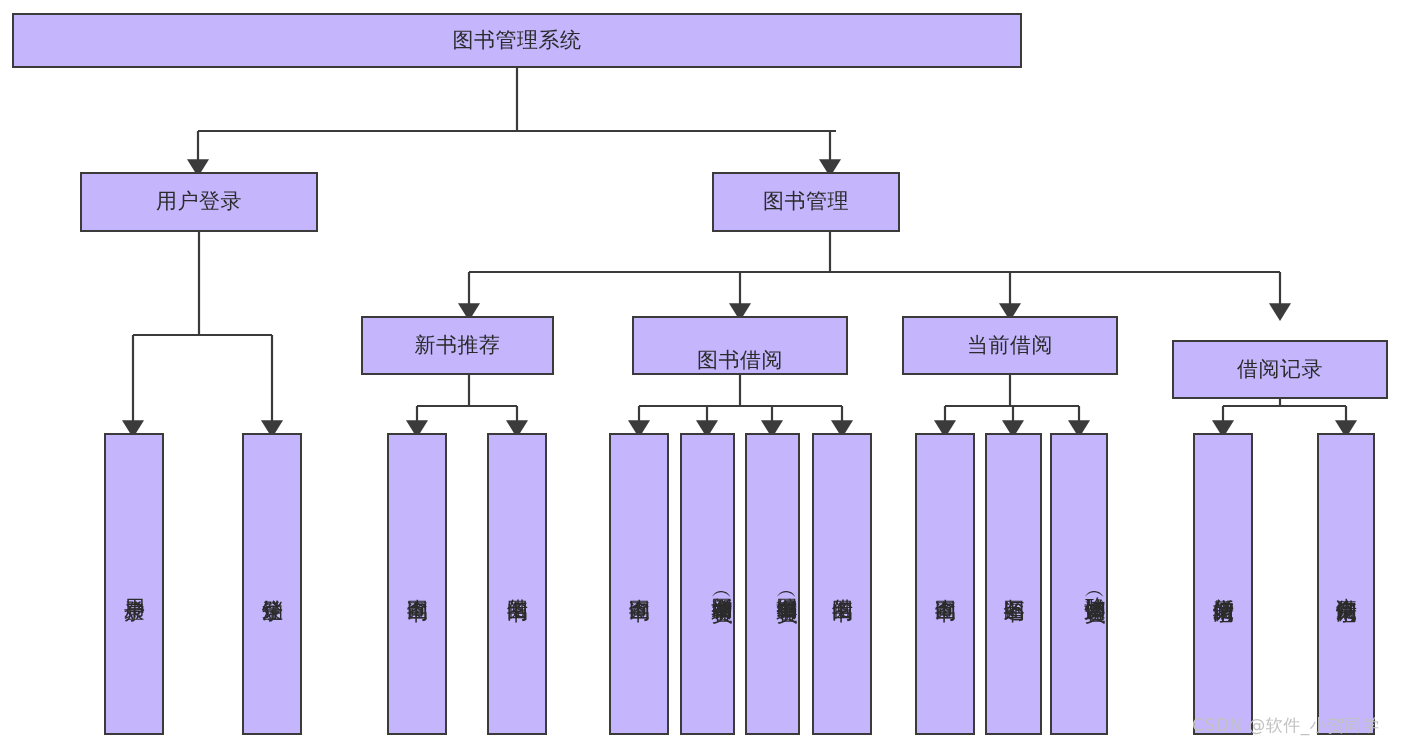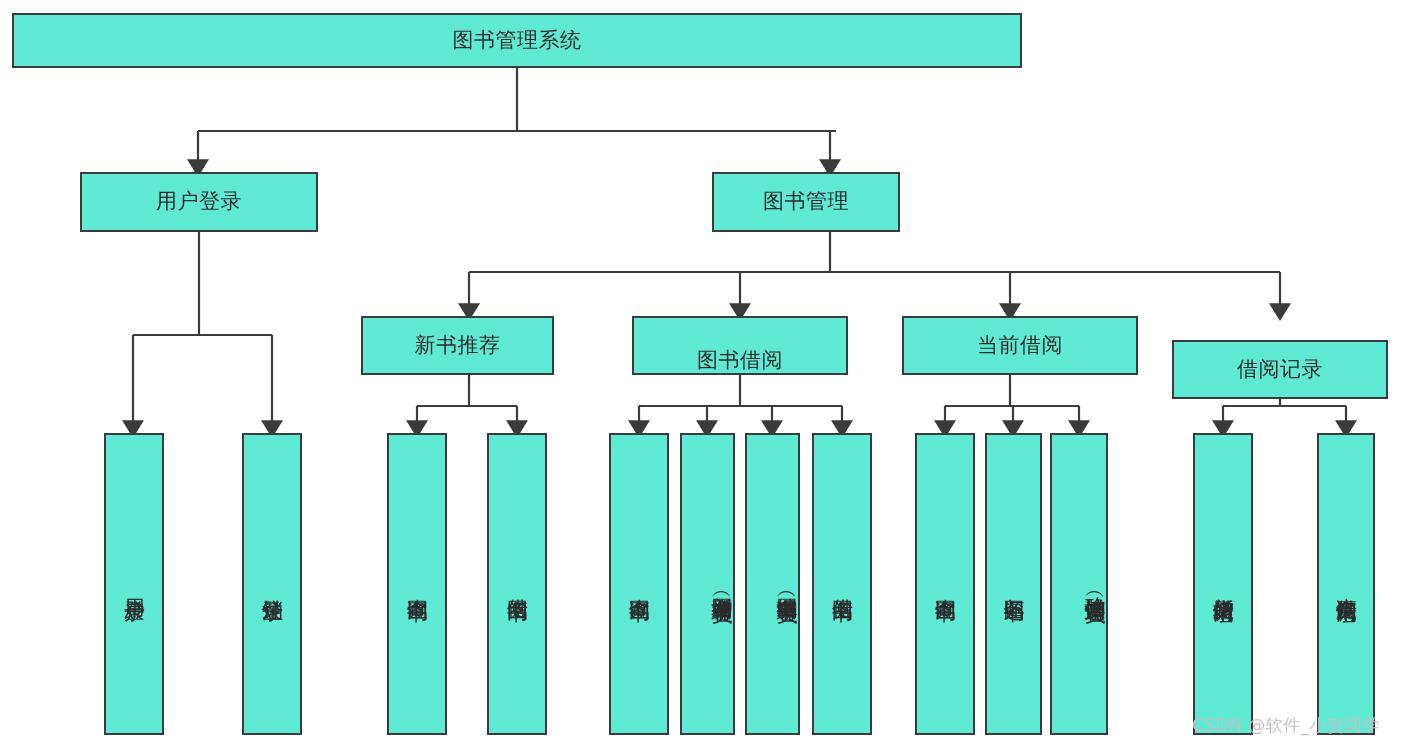--- a/index.html
+++ b/index.html
@@ -23,21 +23,21 @@
     left: 0;
     top: 0;
     width: 1405px;
     height: 747px;
     pointer-events: none;
   }
   .node {
     position: absolute;
     box-sizing: border-box;
     border: 2px solid #3b3b3b;
-    background: #5eead4;
+    background: #c4b5fd;
     display: flex;
     align-items: center;
     justify-content: center;
     color: #2b2b2b;
   }
   .node-h {
     font-size: 21px;
     letter-spacing: 0.5px;
     line-height: 1.2;
     white-space: nowrap;
@@ -142,21 +142,21 @@
   <div class="node node-h" style="left:712px; top:172px; width:188px; height:60px;">
     <span>图书管理</span>
   </div>
 
   <div class="node node-h" style="left:361px; top:316px; width:193px; height:59px;">
     <span>新书推荐</span>
   </div>
   <div class="node node-h" style="left:632px; top:316px; width:216px; height:59px;align-items:flex-end;">
     <span>图书借阅</span>
   </div>
-  <div class="node node-h" style="left:902px; top:316px; width:236px; height:59px;">
+  <div class="node node-h" style="left:902px; top:316px; width:216px; height:59px;">
     <span>当前借阅</span>
   </div>
   <div class="node node-h" style="left:1172px; top:316px; width:216px; height:59px;margin-top:24px;">
     <span>借阅记录</span>
   </div>
 
   <div class="node node-v centerv" style="left:104px; top:433px; width:60px; height:302px;">
     <span>用户登录</span>
   </div>
   <div class="node node-v centerv" style="left:242px; top:433px; width:60px; height:302px;">

